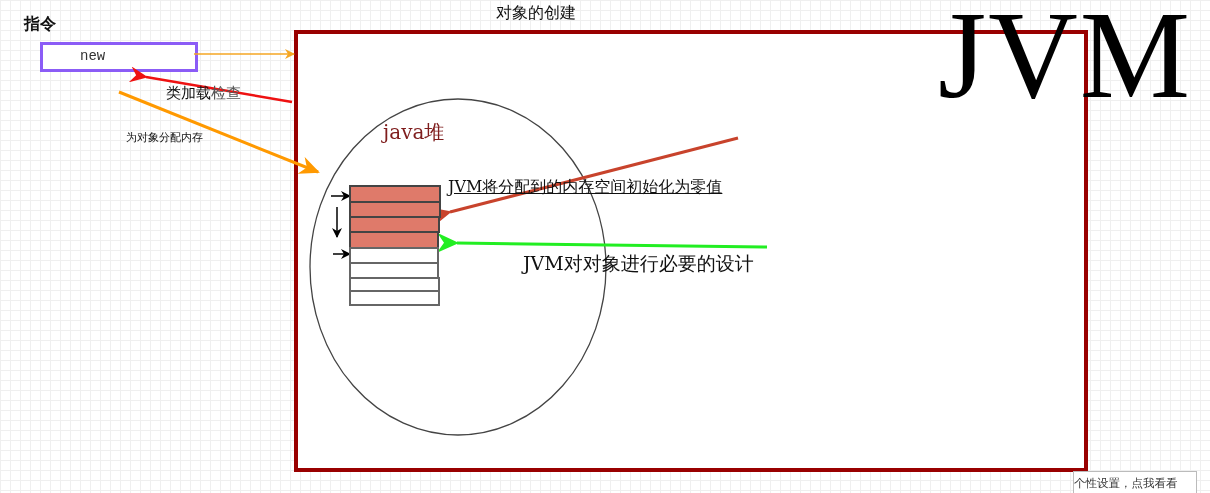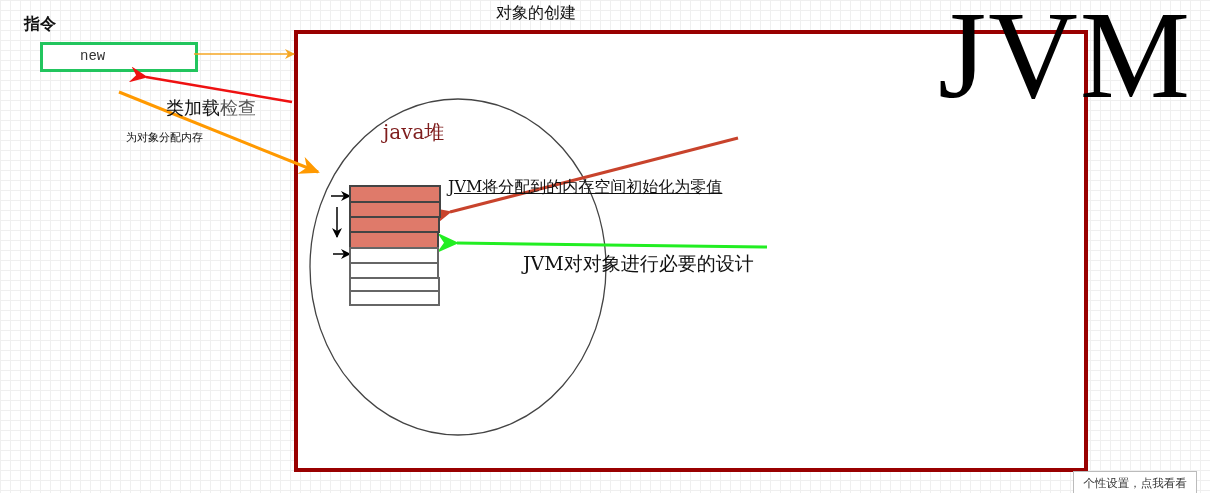--- a/index.html
+++ b/index.html
@@ -9,43 +9,43 @@
       background-image:
         linear-gradient(to right, #efefef 1px, transparent 1px),
         linear-gradient(to bottom, #efefef 1px, transparent 1px);
       background-size: 10px 10px;
       font-family: "DejaVu Serif", "Liberation Serif", serif;
     }
     .abs { position: absolute; }
     .label-instr { left: 24px; top: 14px; font-size: 16px; color: #111; font-family: "DejaVu Sans", sans-serif; font-weight: bold; }
     .new-box {
       left: 40px; top: 42px; width: 152px; height: 24px;
-      border: 3px solid #22c55e; background: #fff; text-decoration: underline;
+      border: 3px solid #8b5cf6; background: #fff; text-decoration: underline;
     }
     .new-text { position: absolute; left: 37px; top: 3px; font-family: "Liberation Mono", "DejaVu Sans Mono", monospace; font-size: 14px; color: #333; }
     .title { left: 496px; top: 3px; font-size: 16px; color: #111; font-family: "DejaVu Sans", sans-serif; }
     .frame {
       left: 294px; top: 30px; width: 786px; height: 434px;
       border: 4px solid #990000; background: #ffffff;
     }
     .jvm-big { left: 938px; top: -6px; font-size: 124px; font-family: "Liberation Serif", "DejaVu Serif", serif; color: #000; letter-spacing: 2px; line-height: 1; }
-    .label-load { left: 166px; top: 96px; font-size: 18px; color: #111; }
+    .label-load { left: 166px; top: 84px; font-size: 15px; color: #111; }
     .label-load .gray { color: #555; font-family: "DejaVu Sans", sans-serif; }
     .label-alloc { left: 126px; top: 130px; font-size: 11px; color: #111; }
     .label-heap { left: 383px; top: 119px; font-size: 20px; color: #7f1d1d; }
     .label-zero { left: 448px; top: 177px; font-size: 16px; color: #111; text-decoration: underline; }
     .label-design { left: 523px; top: 251px; font-size: 19px; color: #111; }
     .stack-row { position: absolute; left: 349px; width: 89px; border: 2px solid #555; box-sizing: border-box; }
     .stack-row.filled { background: #df7a6a; border-color: #444; }
     .stack-row.empty { background: #fff; border-color: #666; }
     .tooltip-btn {
       left: 1073px; top: 471px; width: 124px; height: 22px;
       background: #fff; border: 1px solid #bbb; border-bottom: none;
       font-family: "DejaVu Sans", sans-serif; font-size: 11.5px; color: #333;
-      text-align: center; line-height: 22px; box-sizing: border-box;
+      text-align: left; line-height: 22px; box-sizing: border-box;
     }
     svg.overlay { position: absolute; left: 0; top: 0; pointer-events: none; }
   </style>
 </head>
 <body>
 
 <div class="abs label-instr">指令</div>
 <div class="abs new-box">
   <span class="new-text">new</span>
 </div>

